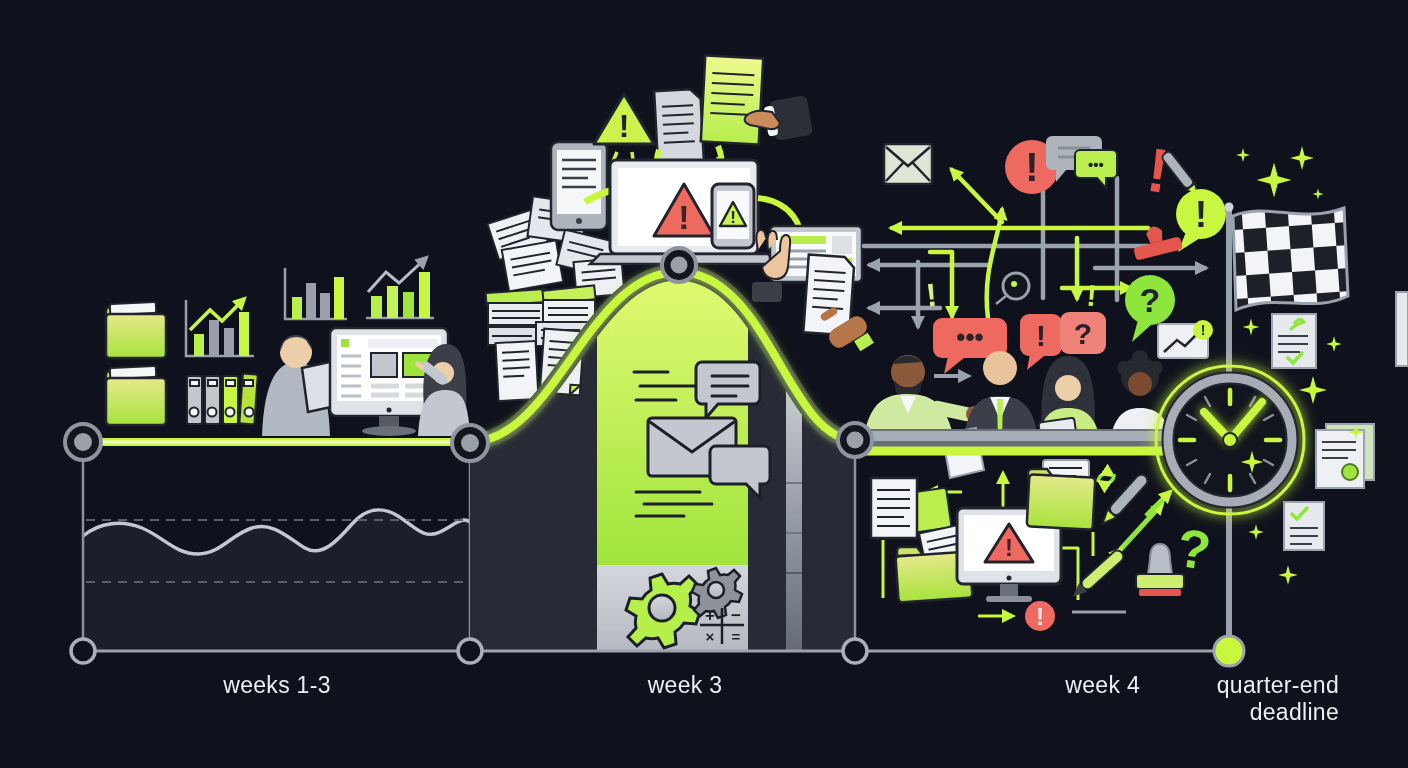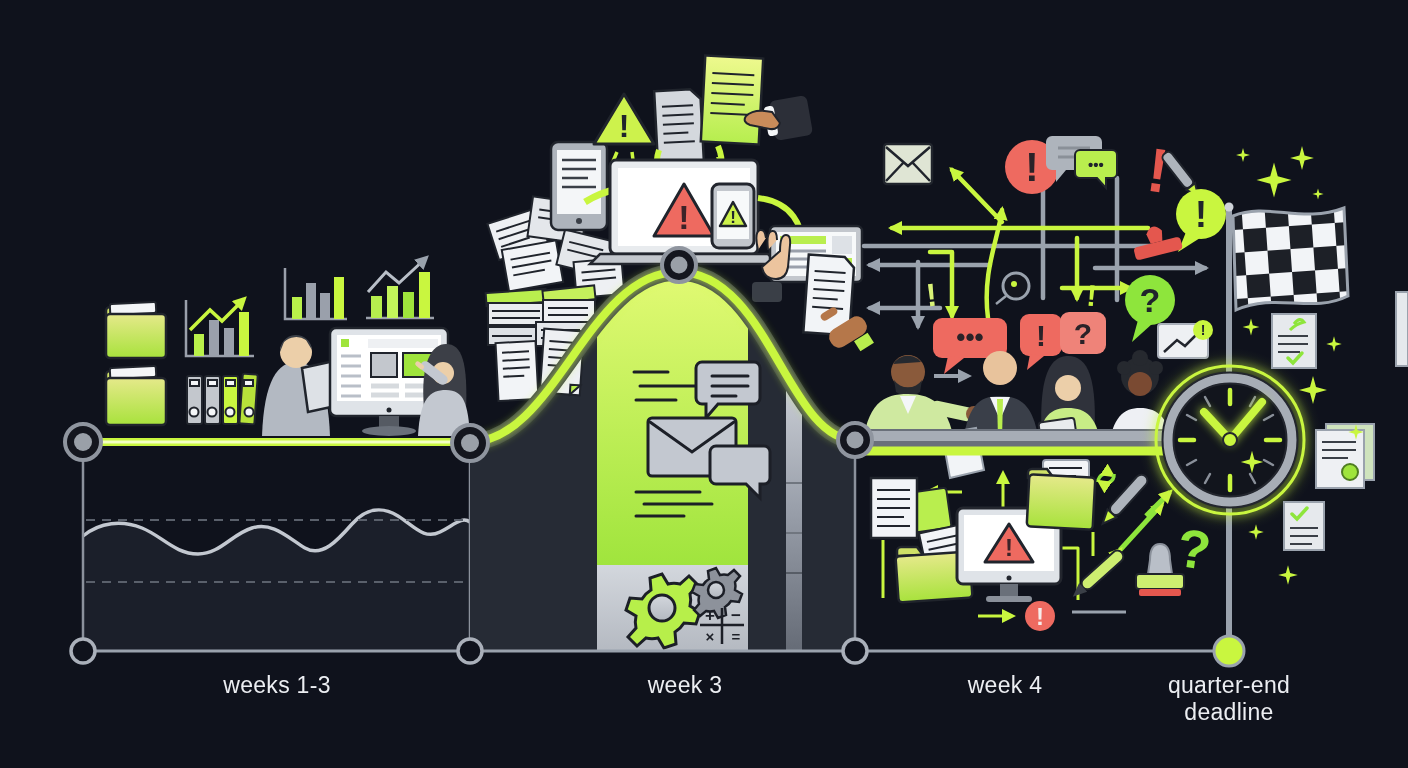--- a/index.html
+++ b/index.html
@@ -675,18 +675,18 @@
         </g>
   <g>
           <circle cx="855" cy="440" r="17" fill="#14161e" stroke="#8f959f" stroke-width="4"></circle>
           <circle cx="855" cy="440" r="8.5" fill="#9aa0a8"></circle>
         </g>
 </g>
 </svg>
 
 <div class="axis-label" style="left:177px;top:672px;width:200px;">weeks 1-3</div>
 <div class="axis-label" style="left:585px;top:672px;width:200px;">week 3</div>
-<div class="axis-label" style="left:905px;top:672px;width:200px;">week 4</div>
-<div class="axis-label" style="left:1119px;top:672px;width:220px;">
+<div class="axis-label" style="left:940px;top:672px;width:200px;text-align:right;">week 4</div>
+<div class="axis-label" style="left:1119px;top:672px;width:220px;text-align:right;">
   <div>quarter-end</div>
   <div>deadline</div>
 </div>
 </div>
 
 </body></html>

